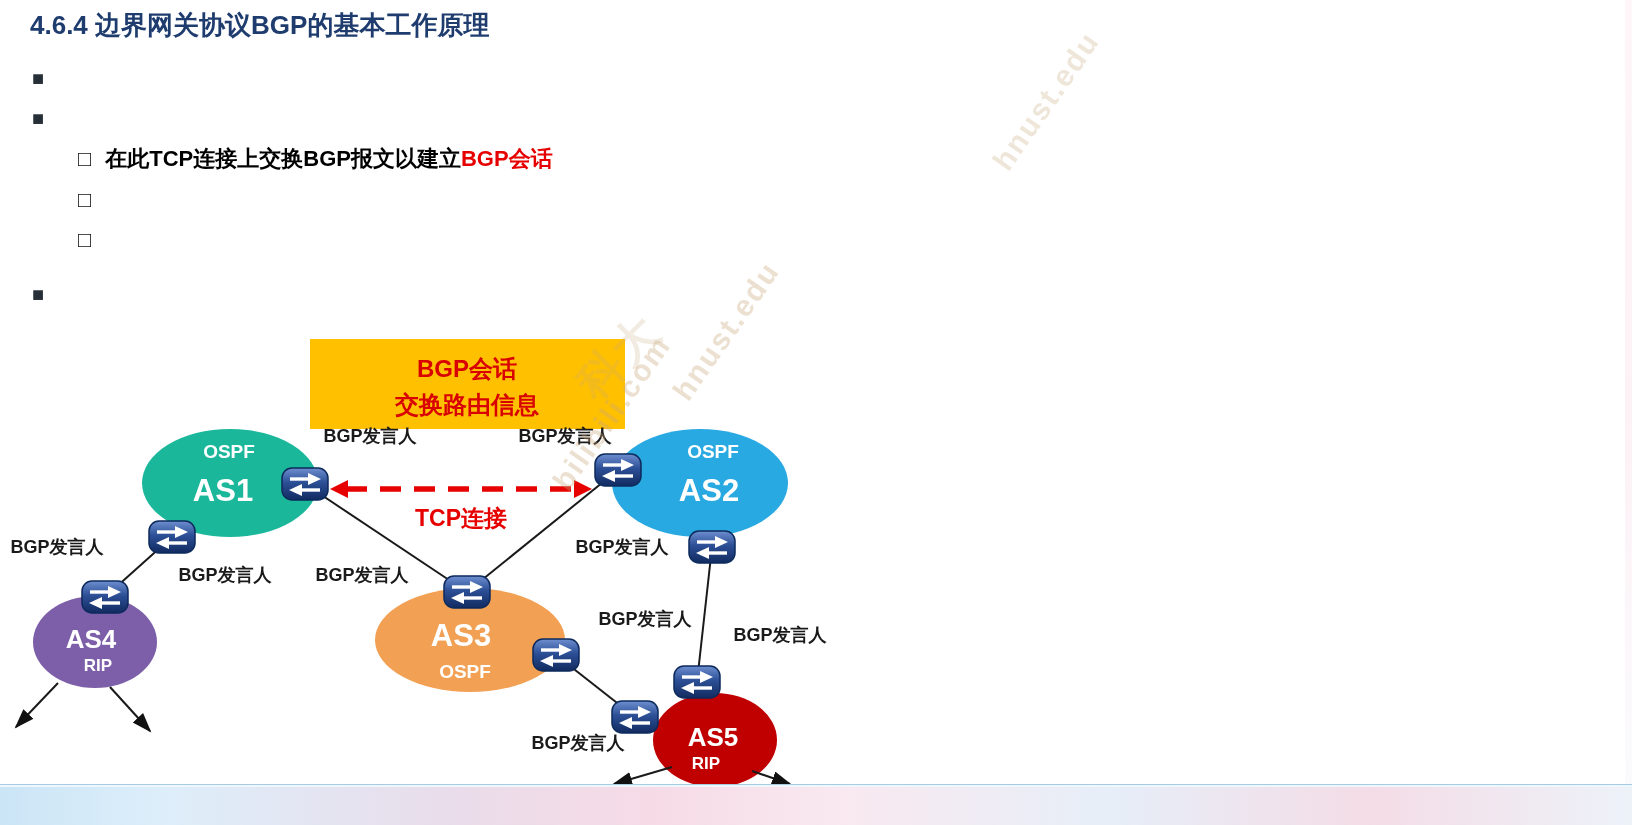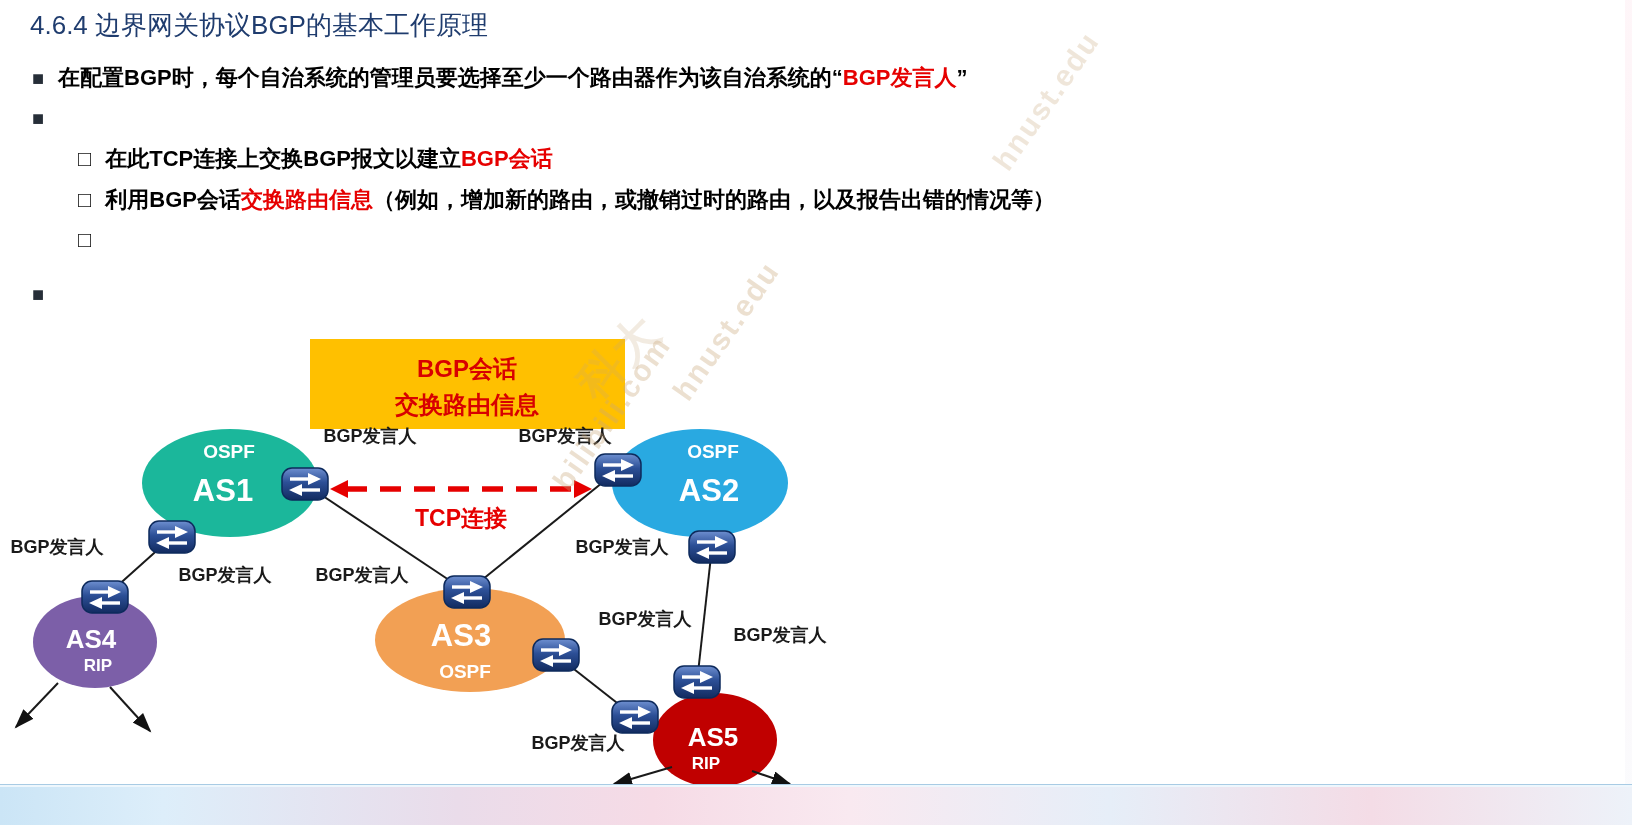--- a/index.html
+++ b/index.html
@@ -2,21 +2,21 @@
 <html><head>
 <meta charset="utf-8">
 <style>
   html,body{margin:0;padding:0;}
   body{
     width:1632px;height:825px;position:relative;overflow:hidden;background:#ffffff;
     font-family:"Liberation Sans","DejaVu Sans",sans-serif;
   }
   .title{
     position:absolute;left:30px;top:8px;z-index:2;
-    font-size:26px;font-weight:normal;color:#1F3C6E;white-space:nowrap;
+    font-size:26px;font-weight:bold;color:#1F3C6E;white-space:nowrap;
   }
   .content{position:absolute;left:32px;top:58px;z-index:2;}
   .bullet{display:flex;align-items:center;height:40.5px;font-size:22px;font-weight:bold;color:#000;white-space:nowrap;}
   .bullet.level2{margin-left:46px;}
   .bullet:last-child{margin-top:14px;}
   .marker{margin-right:14px;}
   .marker.filled{color:#262e38;font-size:20px;}
   .marker.hollow{color:#111;font-size:22px;}
   .red{color:#E60000;}
 
@@ -55,32 +55,30 @@
 </head>
 <body>
 
 <div>
 
   <div class="title">4.6.4 边界网关协议BGP的基本工作原理</div>
 
   <div class="content">
       <div class="bullet level1">
         <span class="marker filled">■</span>
-        <span><span>在配置BGP时，每个自治系统的管理员要选择至少一个路由器作为该自治系统的“</span><span class="red">BGP发言人</span><span>”</span></span>
       </div>
       <div class="bullet level1">
         <span class="marker filled">■</span>
       </div>
       <div class="bullet level2">
         <span class="marker hollow">□</span>
         <span><span>在此TCP连接上交换BGP报文以建立</span><span class="red">BGP会话</span></span>
       </div>
       <div class="bullet level2">
         <span class="marker hollow">□</span>
-        <span><span>利用BGP会话</span><span class="red">交换路由信息</span><span>（例如，增加新的路由，或撤销过时的路由，以及报告出错的情况等）</span></span>
       </div>
       <div class="bullet level2">
         <span class="marker hollow">□</span>
       </div>
       <div class="bullet level1">
         <span class="marker filled">■</span>
       </div>
     </div>
 
   <div class="wm wm1">bilibili.com</div>

